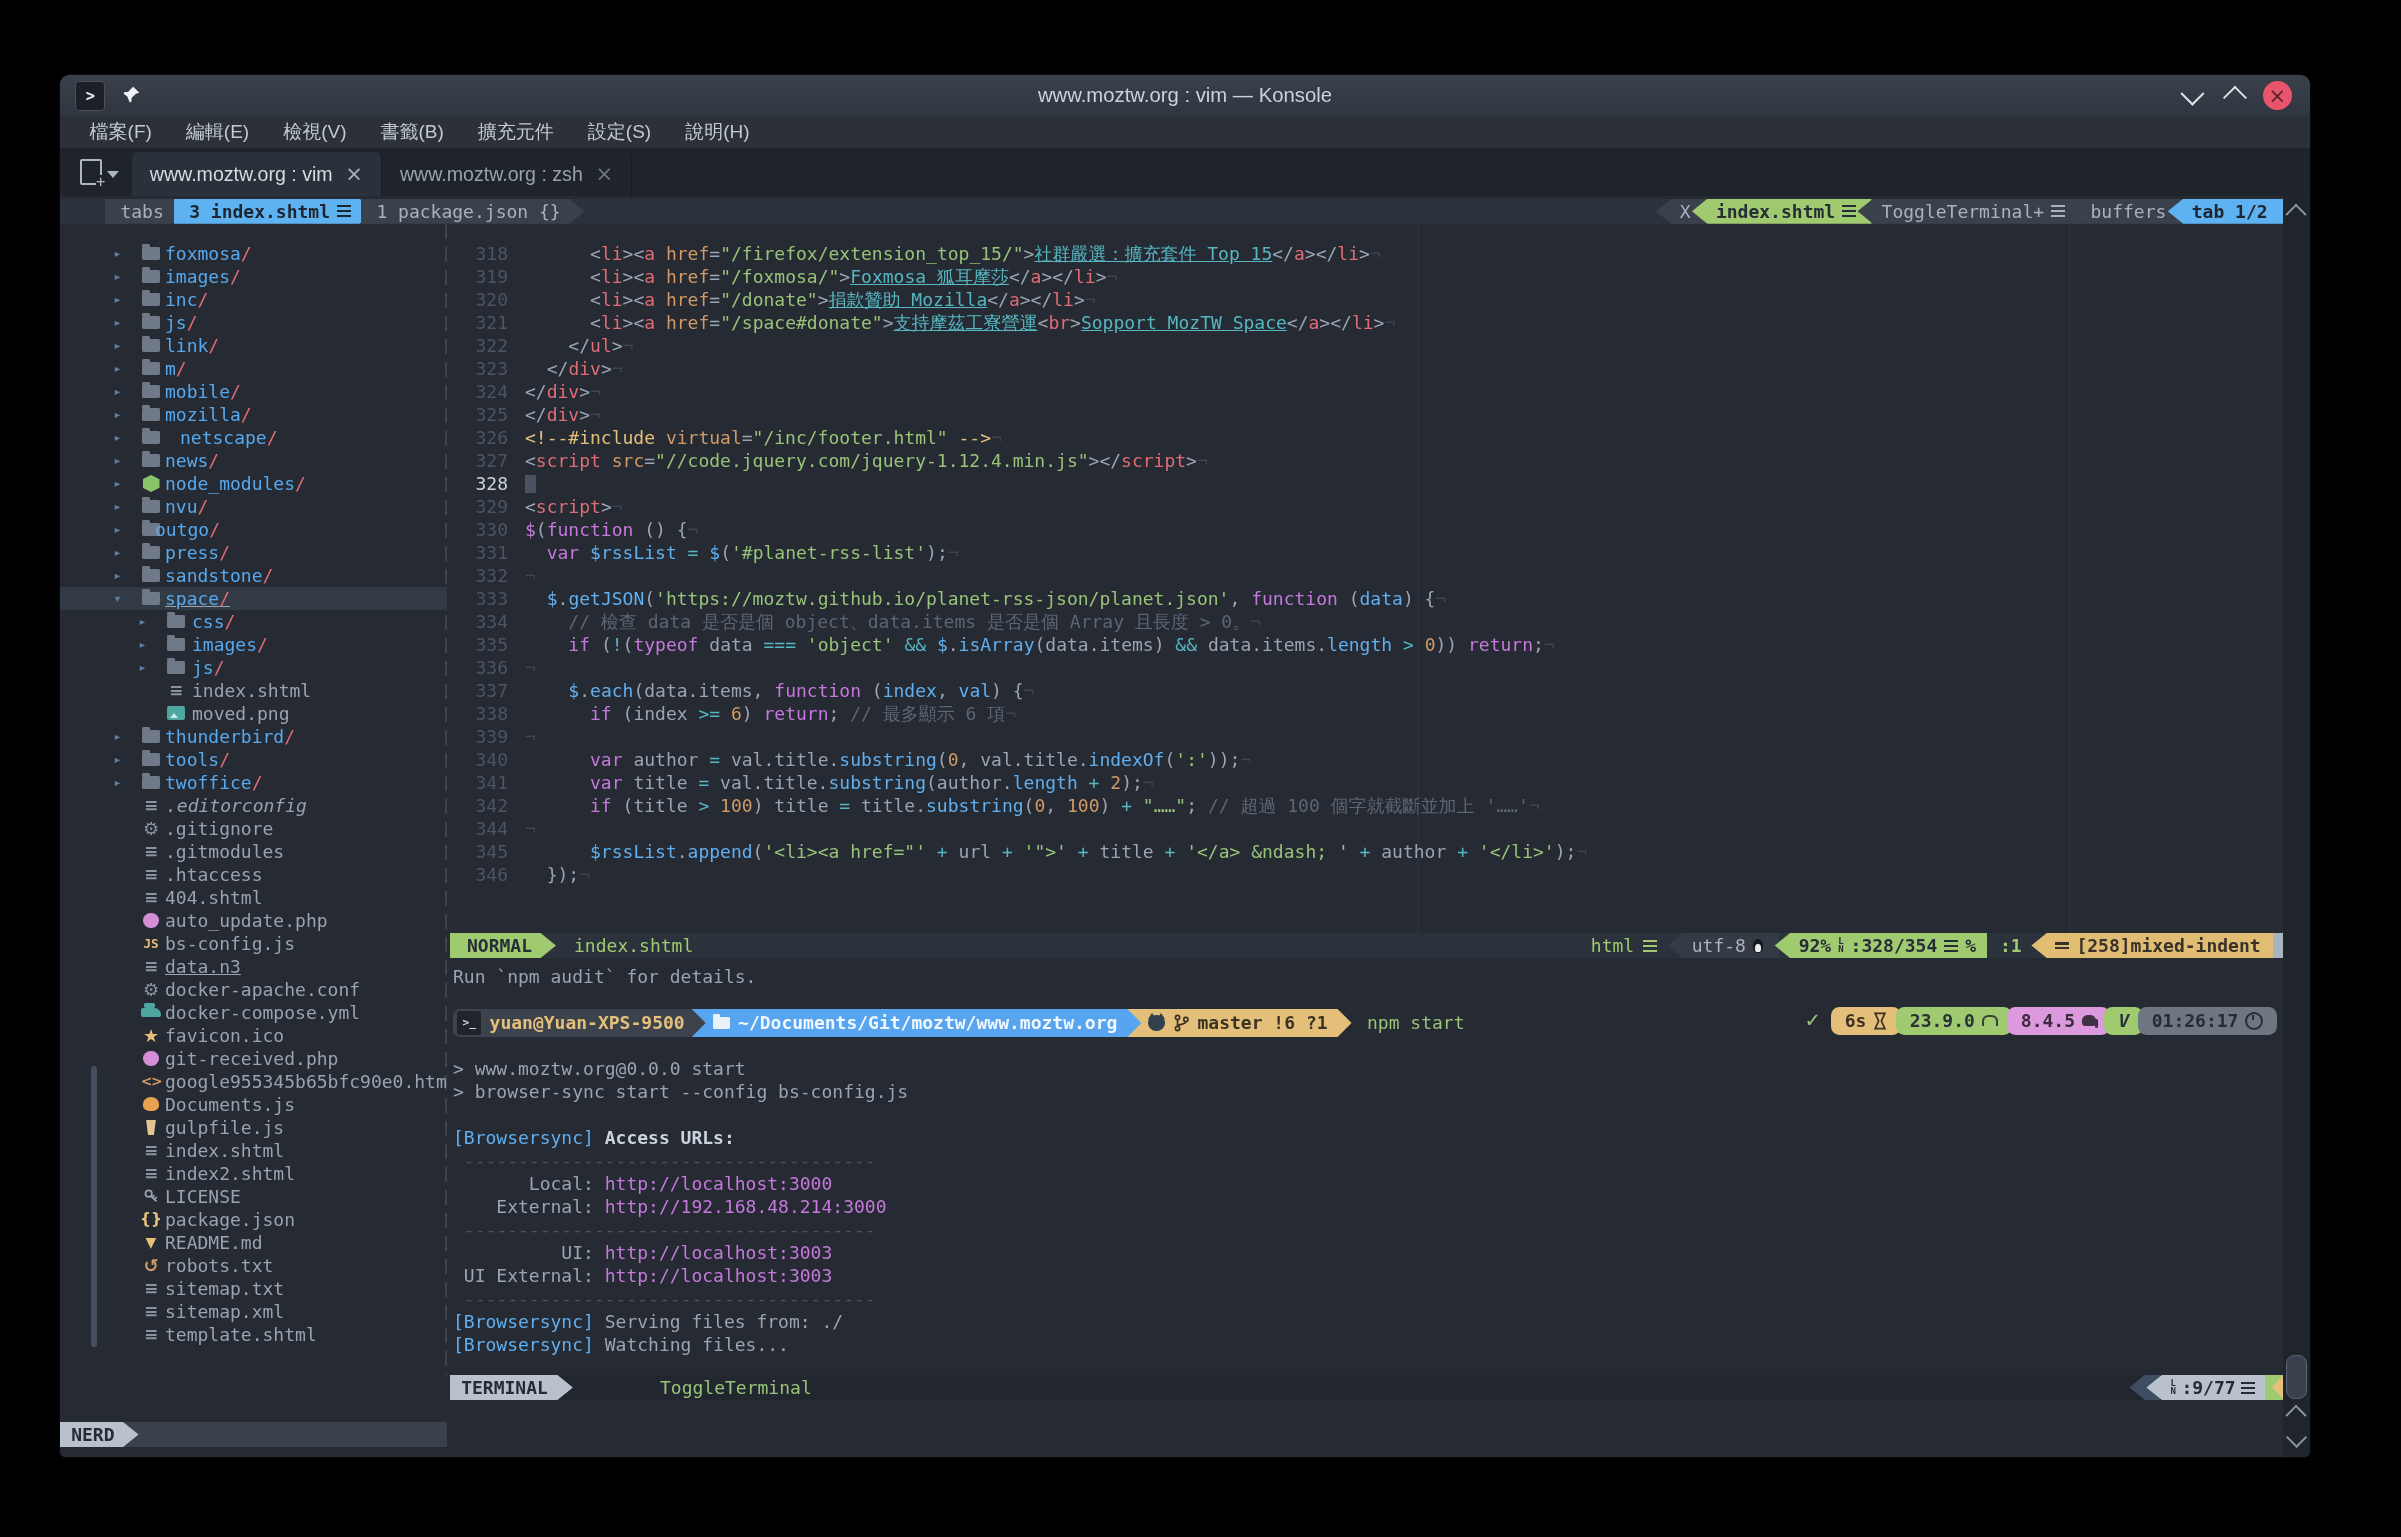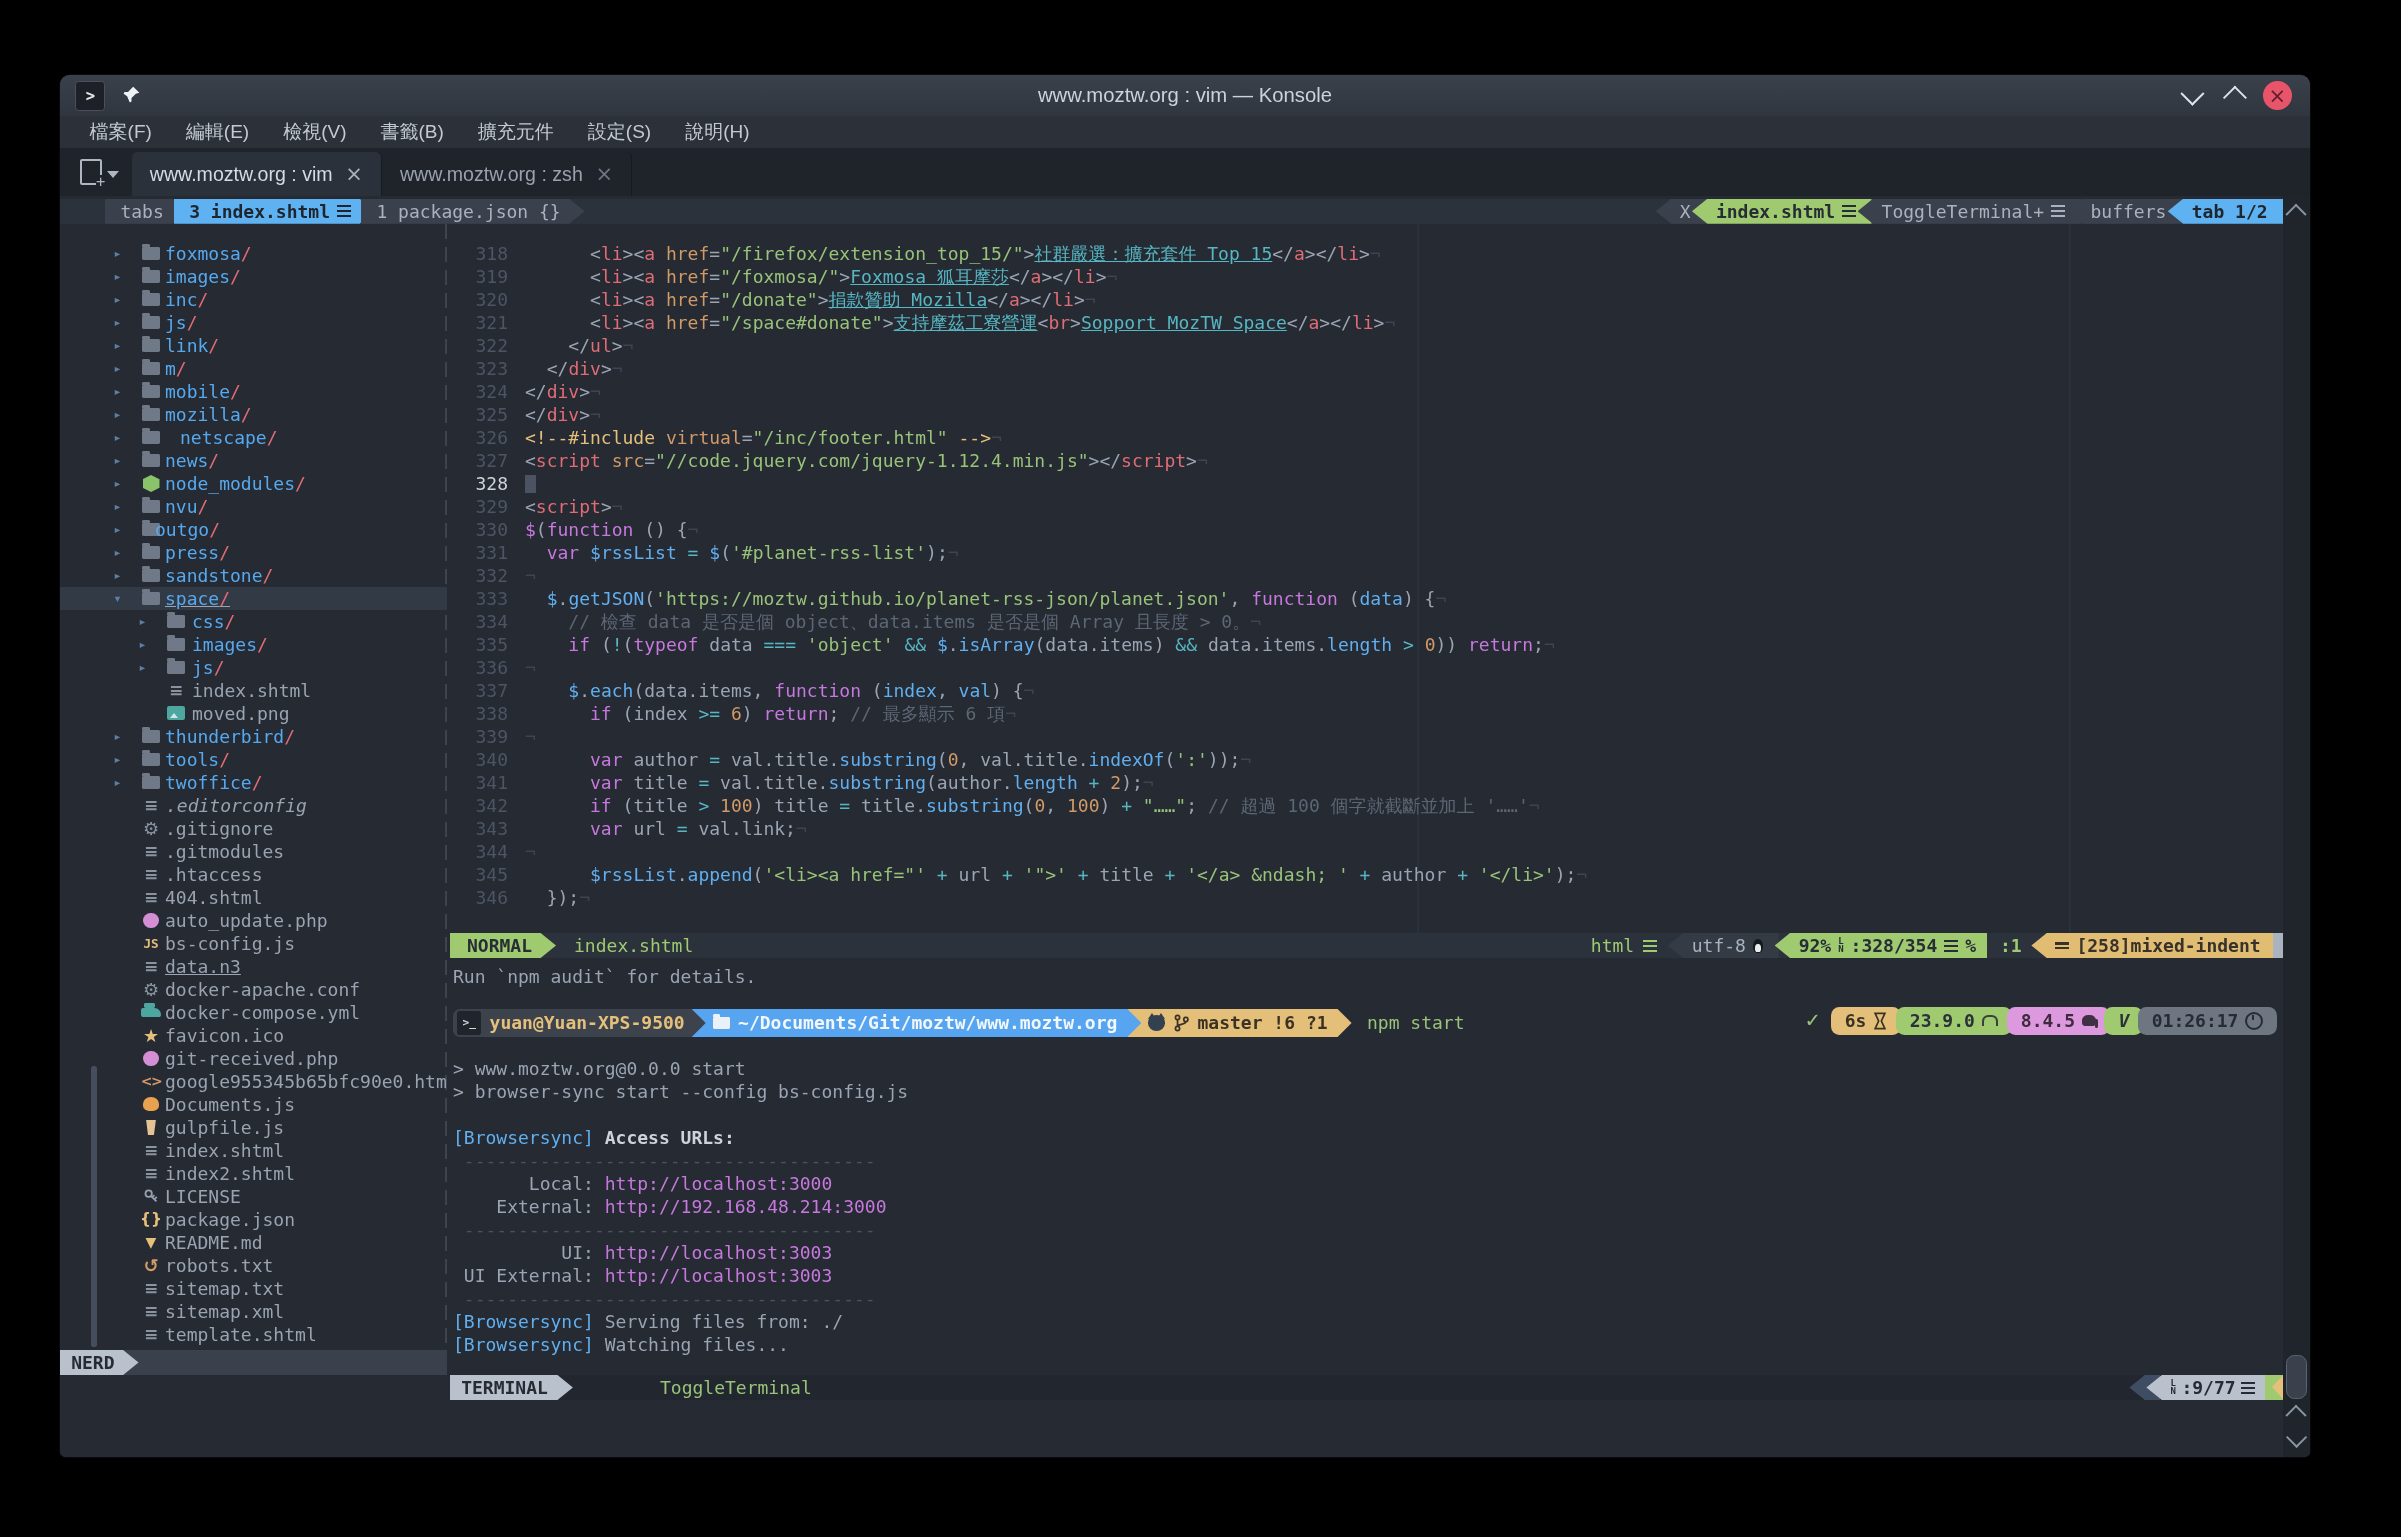--- a/index.html
+++ b/index.html
@@ -154,21 +154,21 @@
   .p-right{position:absolute;right:5.6px;top:-2.1px;height:28px;display:flex;align-items:center;gap:0;}
   .p-check{color:#98c379;font-size:19.6px;margin-right:15.4px;font-family:"DejaVu Sans",sans-serif;}
   .pill{display:flex;align-items:center;gap:7px;height:28px;padding:0 14px;font-size:18px;font-weight:bold;border-radius:8.4px;margin-left:-5.6px;}
   .pill-yellow{background:#e3bf7a;color:#3a3325;}
   .pill-green{background:#9fca70;color:#2b3139;}
   .pill-pink{background:#dd99dd;color:#3d2a3d;}
   .pill-gray{background:#6e7682;color:#272c34;}
   .pill .vim-v{font-style:italic;font-weight:bold;}
 
   
-  .nerd-bar{position:absolute;top:1154px;left:0;width:387px;height:25px;background:#3a414c;}
+  .nerd-bar{position:absolute;top:1226px;left:0;width:387px;height:25px;background:#3a414c;}
   .nerd-seg{position:absolute;left:0;top:0;bottom:0;background:#b9c1cc;color:#272c34;font-weight:bold;font-size:18px;
             display:flex;align-items:center;padding:0 24px 0 11.2px;
             clip-path:polygon(0 0,calc(100% - 15.4px) 0,100% 50%,calc(100% - 15.4px) 100%,0 100%);}
   .term-bar{position:absolute;top:1179px;left:390px;right:27px;height:25px;background:#22262e;}
   .term-seg{position:absolute;left:0;top:0;bottom:0;background:#b9c1cc;color:#272c34;font-weight:bold;font-size:18px;
             display:flex;align-items:center;padding:0 25px 0 11.2px;
             clip-path:polygon(0 0,calc(100% - 15.4px) 0,100% 50%,calc(100% - 15.4px) 100%,0 100%);}
   .term-cmd{position:absolute;left:210px;top:0;bottom:0;display:flex;align-items:center;color:#98c379;font-size:18px;}
   .term-pos{position:absolute;right:0;top:0;bottom:0;display:flex;align-items:stretch;}
   .pos-chev{width:31px;background:#3f4d63;clip-path:polygon(0 50%,15.4px 0,100% 0,100% 100%,15.4px 100%);margin-right:-14px;}
@@ -326,21 +326,20 @@
           <div class="crow"><span class="lnum">333</span><pre class="ctext"><span>  </span><span class="tk-b">$</span><span>.</span><span class="tk-b">getJSON</span><span>(</span><span class="tk-g">'https://moztw.github.io/planet-rss-json/planet.json'</span><span>, </span><span class="tk-m">function</span><span> (</span><span class="tk-b">data</span><span>) {</span><span class="tk-d">¬</span></pre></div>
           <div class="crow"><span class="lnum">334</span><pre class="ctext"><span>    </span><span class="tk-k">// 檢查 data 是否是個 object、data.items 是否是個 Array 且長度 &gt; 0。</span><span class="tk-d">¬</span></pre></div>
           <div class="crow"><span class="lnum">335</span><pre class="ctext"><span>    </span><span class="tk-m">if</span><span> (</span><span class="tk-c">!</span><span>(</span><span class="tk-m">typeof</span><span> data </span><span class="tk-c">===</span><span> </span><span class="tk-g">'object'</span><span> </span><span class="tk-c">&amp;&amp;</span><span> </span><span class="tk-b">$</span><span>.</span><span class="tk-b">isArray</span><span>(data.items) </span><span class="tk-c">&amp;&amp;</span><span> data.items.</span><span class="tk-b">length</span><span> </span><span class="tk-c">&gt;</span><span> </span><span class="tk-n">0</span><span>)) </span><span class="tk-m">return</span><span>;</span><span class="tk-d">¬</span></pre></div>
           <div class="crow"><span class="lnum">336</span><pre class="ctext"><span class="tk-d">¬</span></pre></div>
           <div class="crow"><span class="lnum">337</span><pre class="ctext"><span>    </span><span class="tk-b">$</span><span>.</span><span class="tk-b">each</span><span>(data.items, </span><span class="tk-m">function</span><span> (</span><span class="tk-b">index</span><span>, </span><span class="tk-b">val</span><span>) {</span><span class="tk-d">¬</span></pre></div>
           <div class="crow"><span class="lnum">338</span><pre class="ctext"><span>      </span><span class="tk-m">if</span><span> (index </span><span class="tk-c">&gt;=</span><span> </span><span class="tk-n">6</span><span>) </span><span class="tk-m">return</span><span>; </span><span class="tk-k">// 最多顯示 6 項</span><span class="tk-d">¬</span></pre></div>
           <div class="crow"><span class="lnum">339</span><pre class="ctext"><span class="tk-d">¬</span></pre></div>
           <div class="crow"><span class="lnum">340</span><pre class="ctext"><span>      </span><span class="tk-m">var</span><span> author </span><span class="tk-c">=</span><span> val.title.</span><span class="tk-b">substring</span><span>(</span><span class="tk-n">0</span><span>, val.title.</span><span class="tk-b">indexOf</span><span>(</span><span class="tk-g">':'</span><span>));</span><span class="tk-d">¬</span></pre></div>
           <div class="crow"><span class="lnum">341</span><pre class="ctext"><span>      </span><span class="tk-m">var</span><span> title </span><span class="tk-c">=</span><span> val.title.</span><span class="tk-b">substring</span><span>(author.</span><span class="tk-b">length</span><span> </span><span class="tk-c">+</span><span> </span><span class="tk-n">2</span><span>);</span><span class="tk-d">¬</span></pre></div>
           <div class="crow"><span class="lnum">342</span><pre class="ctext"><span>      </span><span class="tk-m">if</span><span> (title </span><span class="tk-c">&gt;</span><span> </span><span class="tk-n">100</span><span>) title </span><span class="tk-c">=</span><span> title.</span><span class="tk-b">substring</span><span>(</span><span class="tk-n">0</span><span>, </span><span class="tk-n">100</span><span>) </span><span class="tk-c">+</span><span> </span><span class="tk-g">"……"</span><span>; </span><span class="tk-k">// 超過 100 個字就截斷並加上 '……'</span><span class="tk-d">¬</span></pre></div>
-          <div class="crow"><span class="lnum">343</span><pre class="ctext"><span>      </span><span class="tk-m">var</span><span> url </span><span class="tk-c">=</span><span> val.link;</span><span class="tk-d">¬</span></pre></div>
           <div class="crow"><span class="lnum">344</span><pre class="ctext"><span class="tk-d">¬</span></pre></div>
           <div class="crow"><span class="lnum">345</span><pre class="ctext"><span>      </span><span class="tk-b">$rssList</span><span>.</span><span class="tk-b">append</span><span>(</span><span class="tk-g">'&lt;li&gt;&lt;a href="'</span><span> </span><span class="tk-c">+</span><span> url </span><span class="tk-c">+</span><span> </span><span class="tk-g">'"&gt;'</span><span> </span><span class="tk-c">+</span><span> title </span><span class="tk-c">+</span><span> </span><span class="tk-g">'&lt;/a&gt; &amp;ndash; '</span><span> </span><span class="tk-c">+</span><span> author </span><span class="tk-c">+</span><span> </span><span class="tk-g">'&lt;/li&gt;'</span><span>);</span><span class="tk-d">¬</span></pre></div>
           <div class="crow"><span class="lnum">346</span><pre class="ctext"><span>  });</span><span class="tk-d">¬</span></pre></div>
         </div>
 
       <div class="vstatus">
         <div class="vs-left">
           <div class="mode-seg">NORMAL</div>
           <div class="vs-file">index.shtml</div>
         </div>

